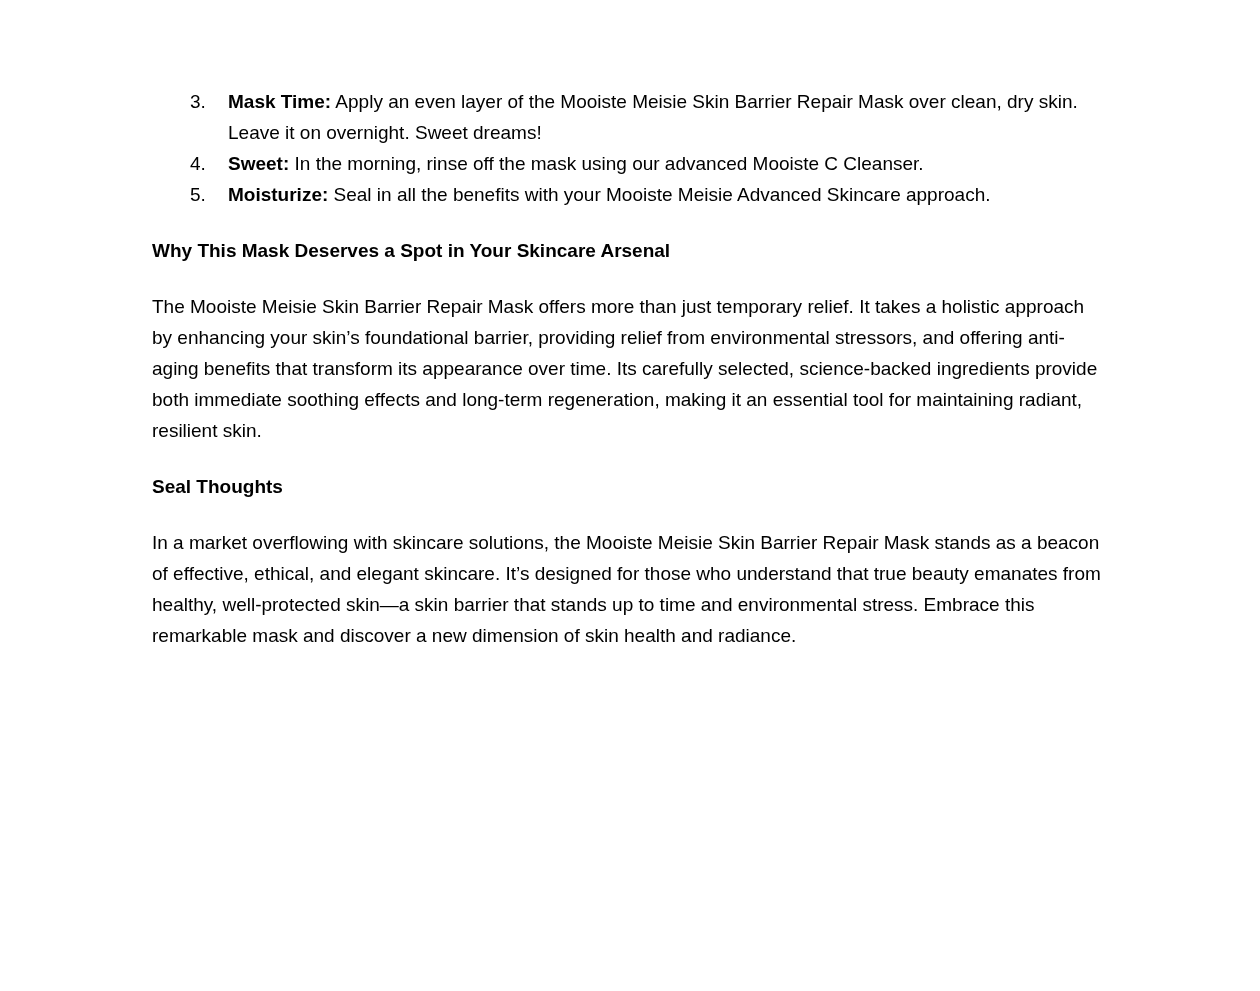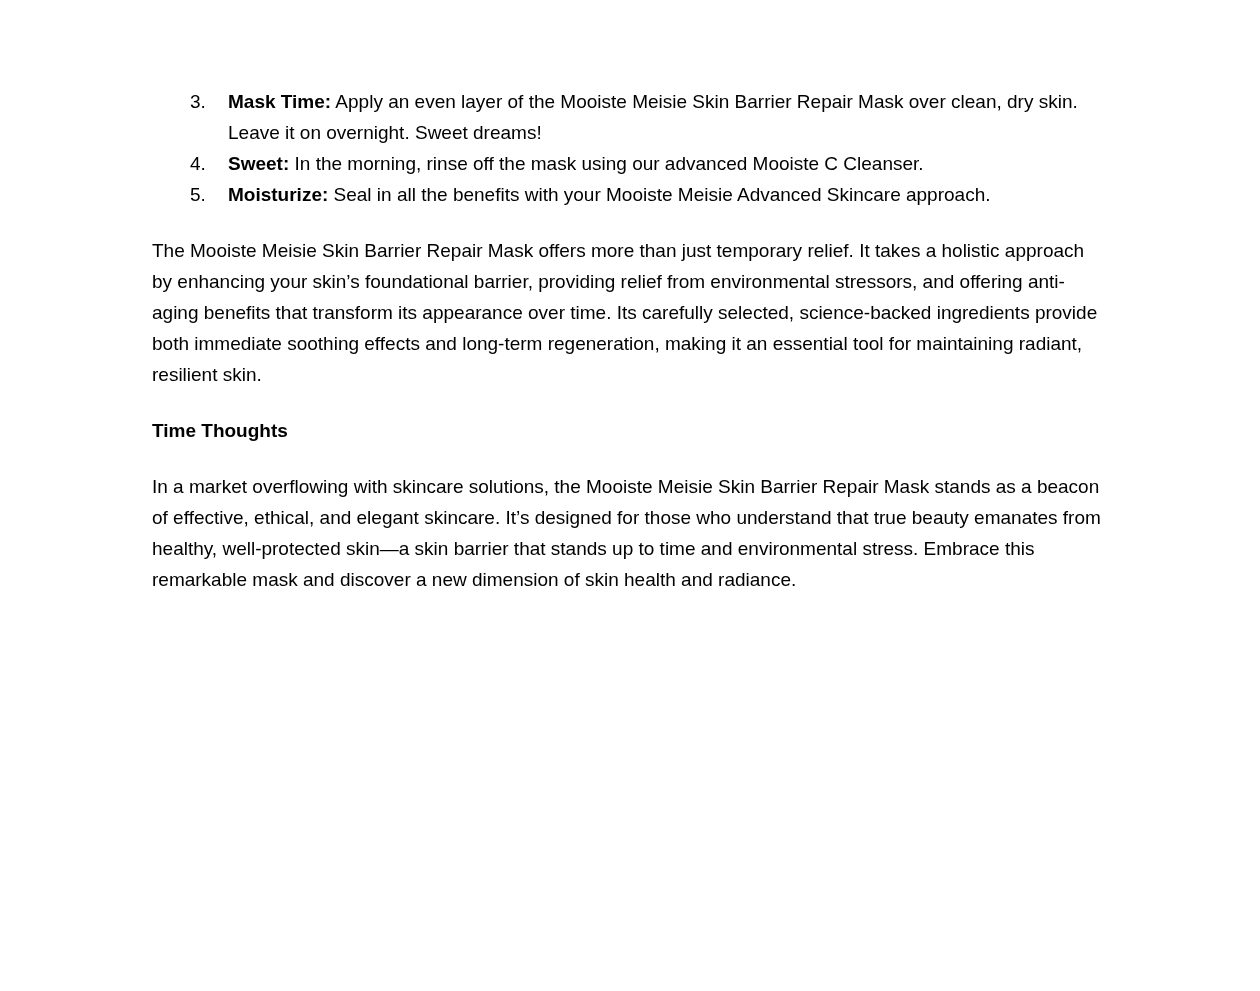--- a/index.html
+++ b/index.html
@@ -61,20 +61,21 @@
     </li>
     <li>
       <span class="num">4.</span><span class="lead">Sweet:</span><span> In the morning, rinse off the mask using our advanced Mooiste C Cleanser.</span>
     </li>
     <li>
       <span class="num">5.</span><span class="lead">Moisturize:</span><span> Seal in all the benefits with your Mooiste Meisie Advanced Skincare approach.</span>
     </li>
   </ol>
 
 
+  <h2 class="doc-heading">Why This Mask Deserves a Spot in Your Skincare Arsenal</h2>
 
   <p class="para">The Mooiste Meisie Skin Barrier Repair Mask offers more than just temporary relief. It takes a holistic approach by enhancing your skin’s foundational barrier, providing relief from environmental stressors, and offering anti-aging benefits that transform its appearance over time. Its carefully selected, science-backed ingredients provide both immediate soothing effects and long-term regeneration, making it an essential tool for maintaining radiant, resilient skin.</p>
 
-  <h2 class="doc-heading">Time Thoughts</h2>
+  <h2 class="doc-heading">Seal Thoughts</h2>
 
   <p class="para">In a market overflowing with skincare solutions, the Mooiste Meisie Skin Barrier Repair Mask stands as a beacon of effective, ethical, and elegant skincare. It’s designed for those who understand that true beauty emanates from healthy, well-protected skin—a skin barrier that stands up to time and environmental stress. Embrace this remarkable mask and discover a new dimension of skin health and radiance.</p>
 
 </div>
 
 </body></html>

